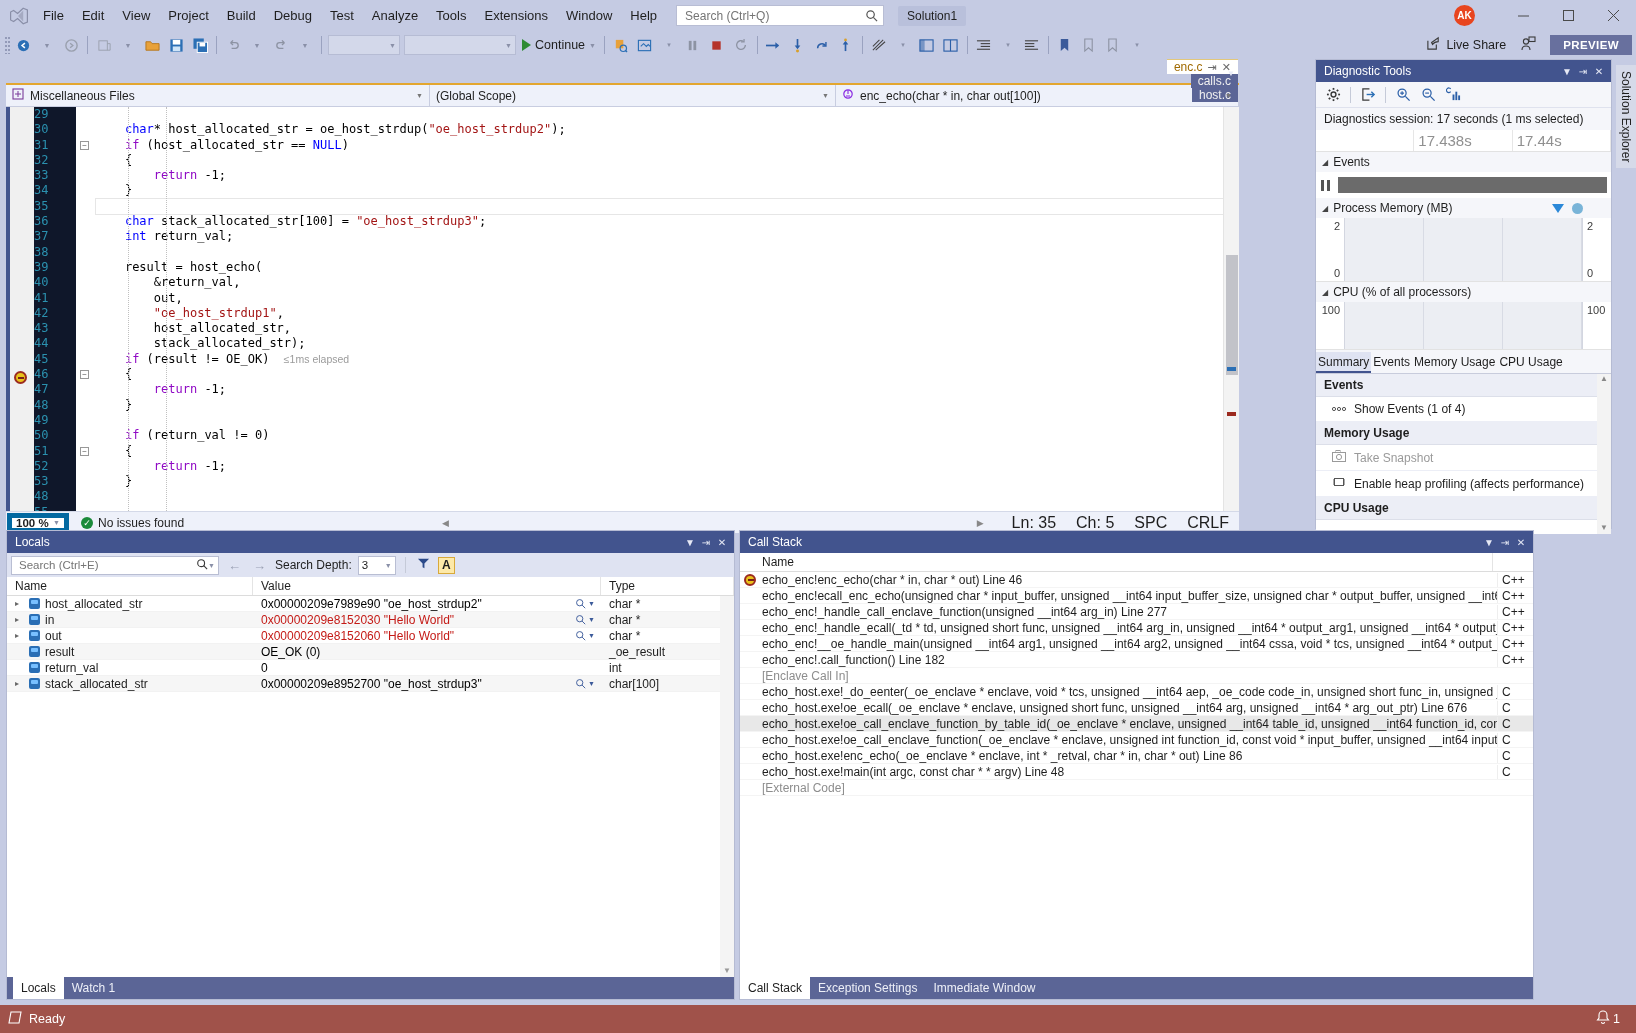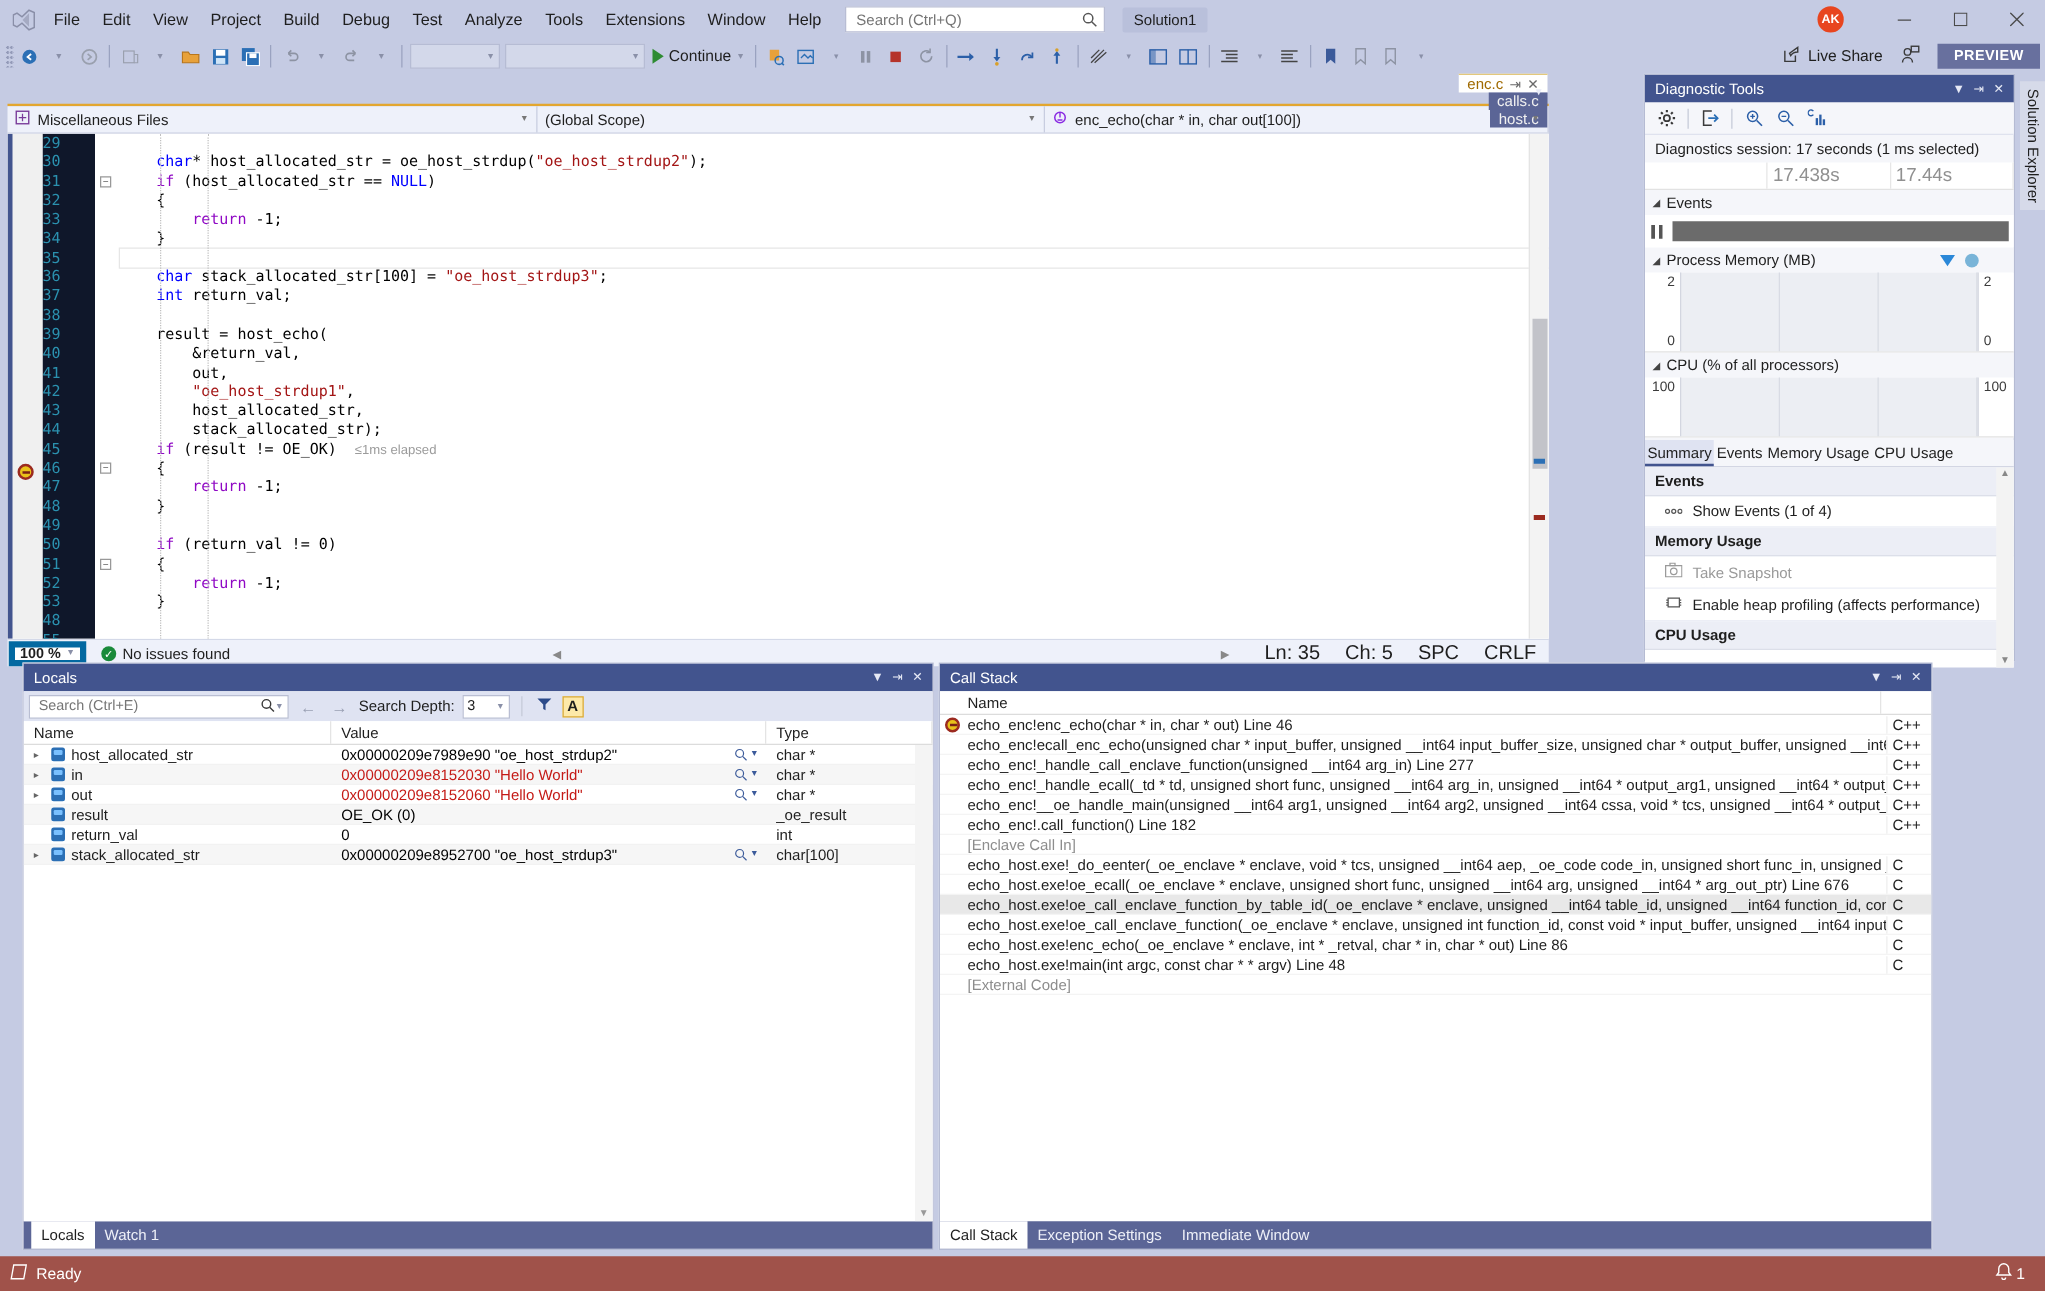--- a/index.html
+++ b/index.html
@@ -194,21 +194,21 @@
   .diag-scroll .up, .diag-scroll .dn { font-size: 8px; color: #888; text-align: center; }
 
   
   .right-strip { position: absolute; right: 0; top: 0; width: 22px; height: 470px; background: #c5cbe3; }
   .vtab {
     position: absolute; top: 6px; left: 2px; writing-mode: vertical-rl;
     font-size: 12px; color: #1e1e1e; padding: 6px 3px; background: #d6dae9;
   }
 
   
-  .bottom { position: absolute; left: 12px; top: 471px; right: 0; height: 470px; display: flex; }
+  .bottom { position: absolute; left: 0; top: 471px; right: 0; height: 470px; display: flex; }
   .locals-panel { width: 729px; margin-left: 6px; background: #fff; border: 1px solid #b5bbd3; display: flex; flex-direction: column; }
   .callstack-panel { width: 795px; margin-left: 4px; background: #fff; border: 1px solid #b5bbd3; display: flex; flex-direction: column; }
 
   .locals-toolbar { height: 24px; background: #dfe3f2; display: flex; align-items: center; gap: 6px; padding: 0 4px; }
   .locals-search {
     width: 208px; height: 19px; background: #fff; border: 1px solid #b9bed3; display: flex;
     align-items: center; padding: 0 3px 0 5px; font-size: 11.5px; color: #6a6a6a;
   }
   .locals-search input { border: 0; outline: 0; flex: 1; font-size: 11.5px; font-family: inherit; color: #555; background: transparent; }
   .arrow-btn { font-size: 13px; color: #9aa0b4; padding: 0 3px; }

